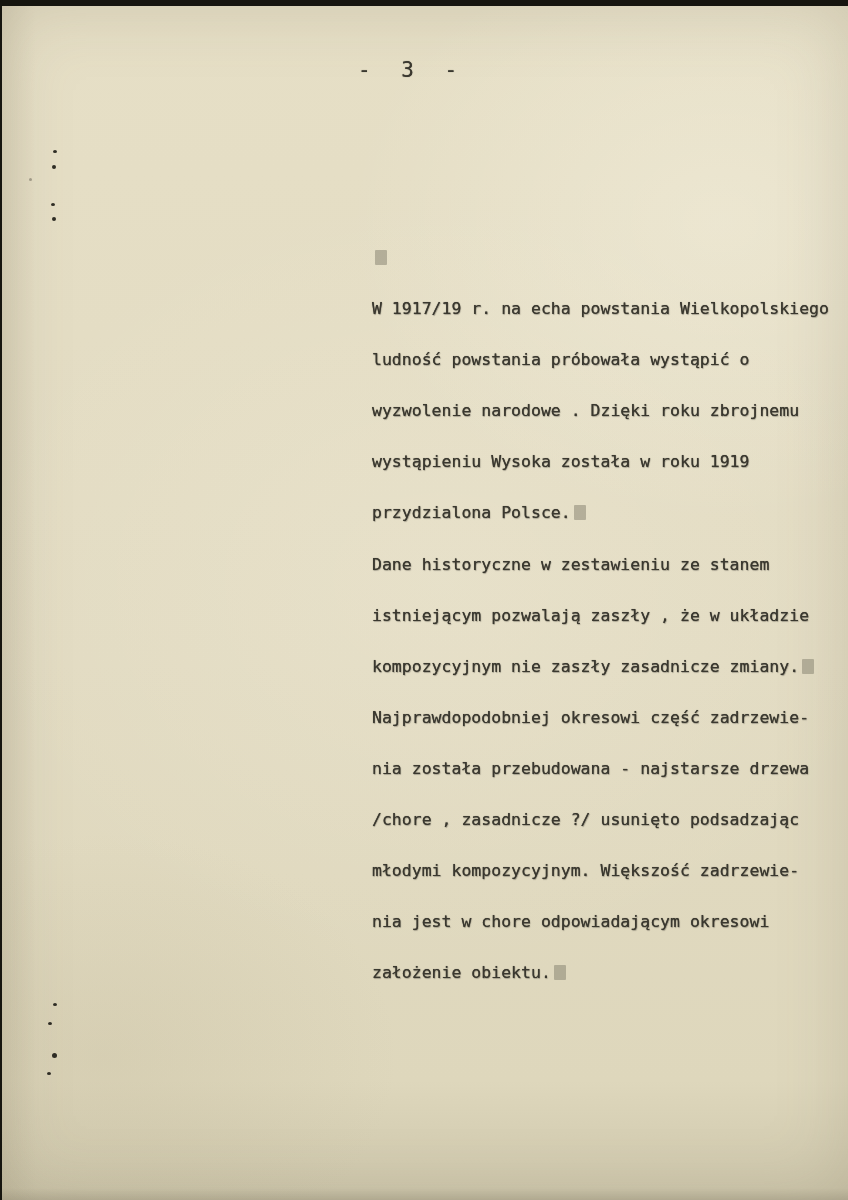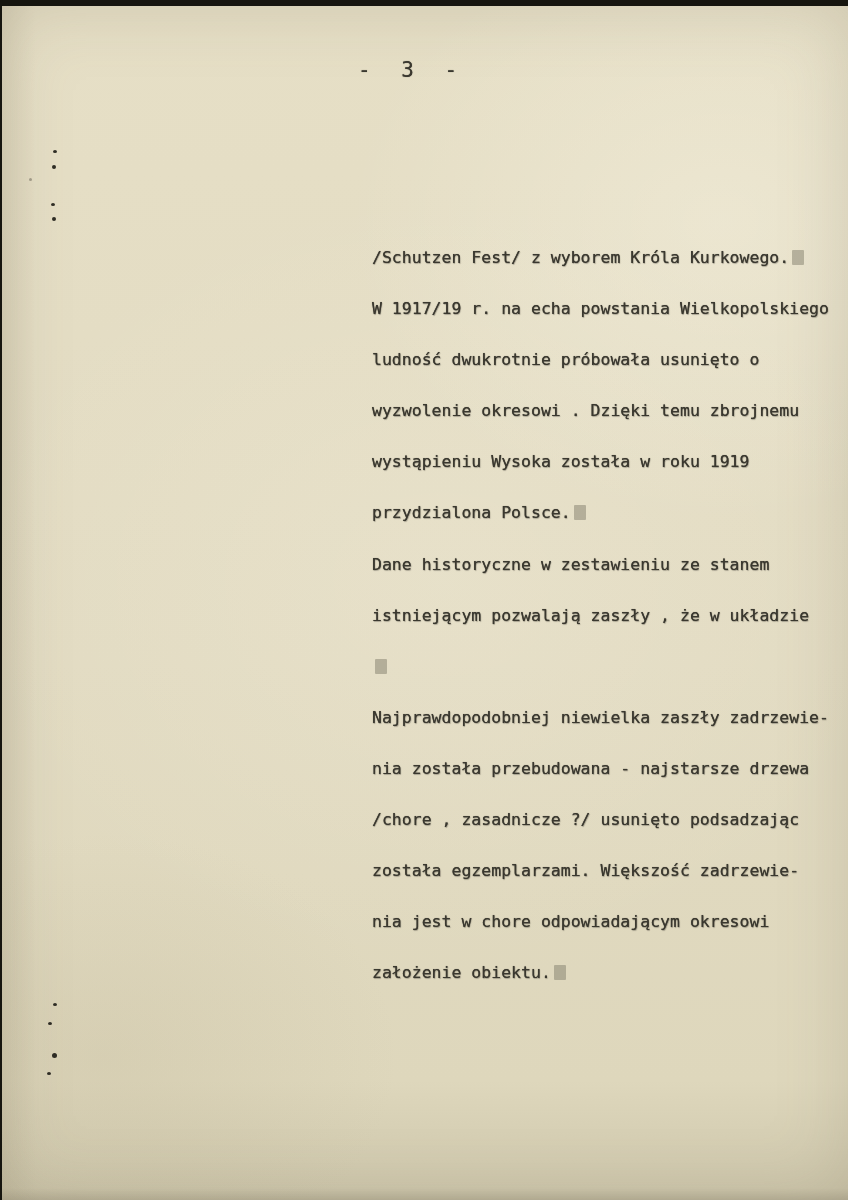--- a/index.html
+++ b/index.html
@@ -71,33 +71,33 @@
   .mark.faint { opacity: 0.35; }
 </style>
 </head>
 <body>
 
 <div class="paper">
 
   <div class="page-number">- 3 -</div>
 
   <div class="text-block">
-      <div class="line"><span>/Schutzen Fest/ z wyborem Króla Kurkowego.</span><span class="smudge"></span></div>
+      <div class="line"><span class="smudge"></span></div>
       <div class="line"><span>W 1917/19 r. na echa powstania Wielkopolskiego</span></div>
-      <div class="line"><span>ludność dwukrotnie próbowała usunięto o</span></div>
-      <div class="line"><span>wyzwolenie okresowi . Dzięki temu zbrojnemu</span></div>
+      <div class="line"><span>ludność powstania próbowała wystąpić o</span></div>
+      <div class="line"><span>wyzwolenie narodowe . Dzięki roku zbrojnemu</span></div>
       <div class="line"><span>wystąpieniu Wysoka została w roku 1919</span></div>
       <div class="line"><span>przydzialona Polsce.</span><span class="smudge"></span></div>
       <div class="line"><span>Dane historyczne w zestawieniu ze stanem</span></div>
       <div class="line"><span>istniejącym pozwalają zaszły , że w układzie</span></div>
-      <div class="line"><span class="smudge"></span></div>
-      <div class="line"><span>Najprawdopodobniej niewielka zaszły zadrzewie-</span></div>
+      <div class="line"><span>kompozycyjnym nie zaszły zasadnicze zmiany.</span><span class="smudge"></span></div>
+      <div class="line"><span>Najprawdopodobniej okresowi część zadrzewie-</span></div>
       <div class="line"><span>nia została przebudowana - najstarsze drzewa</span></div>
       <div class="line"><span>/chore , zasadnicze ?/ usunięto podsadzając</span></div>
-      <div class="line"><span>została egzemplarzami. Większość zadrzewie-</span></div>
+      <div class="line"><span>młodymi kompozycyjnym. Większość zadrzewie-</span></div>
       <div class="line"><span>nia jest w chore odpowiadającym okresowi</span></div>
       <div class="line"><span>założenie obiektu.</span><span class="smudge"></span></div>
     </div>
 
   <div class="mark" style="left:51px; top:144px; width:4px; height:3px;"></div>
   <div class="mark" style="left:50px; top:159px; width:4px; height:4px;"></div>
   <div class="mark faint" style="left:27px; top:172px; width:3px; height:3px;"></div>
   <div class="mark" style="left:49px; top:197px; width:4px; height:3px;"></div>
   <div class="mark" style="left:50px; top:211px; width:4px; height:4px;"></div>
   <div class="mark" style="left:51px; top:997px; width:4px; height:3px;"></div>

